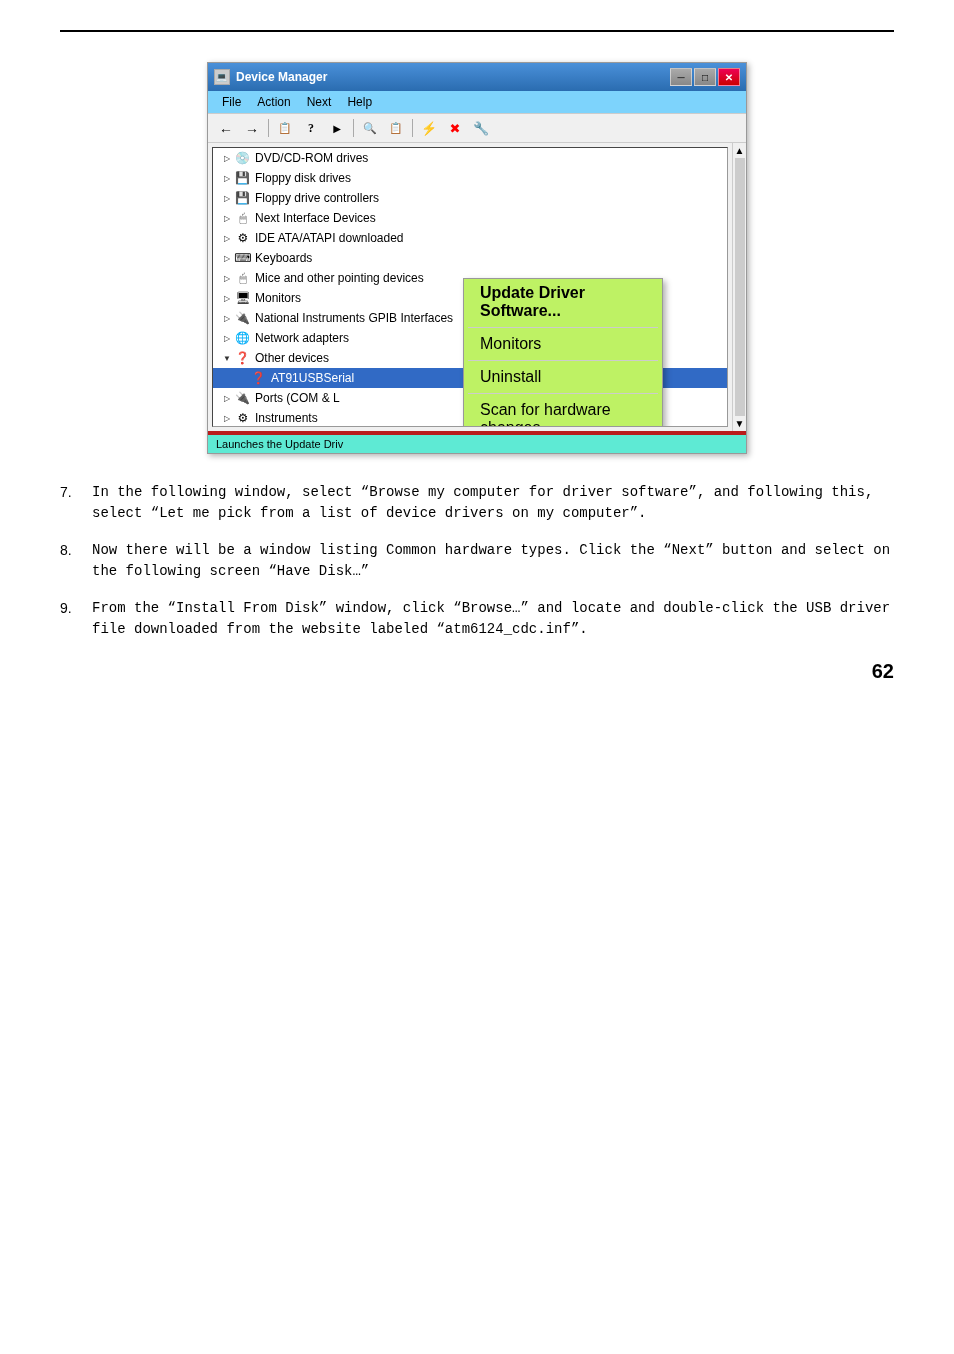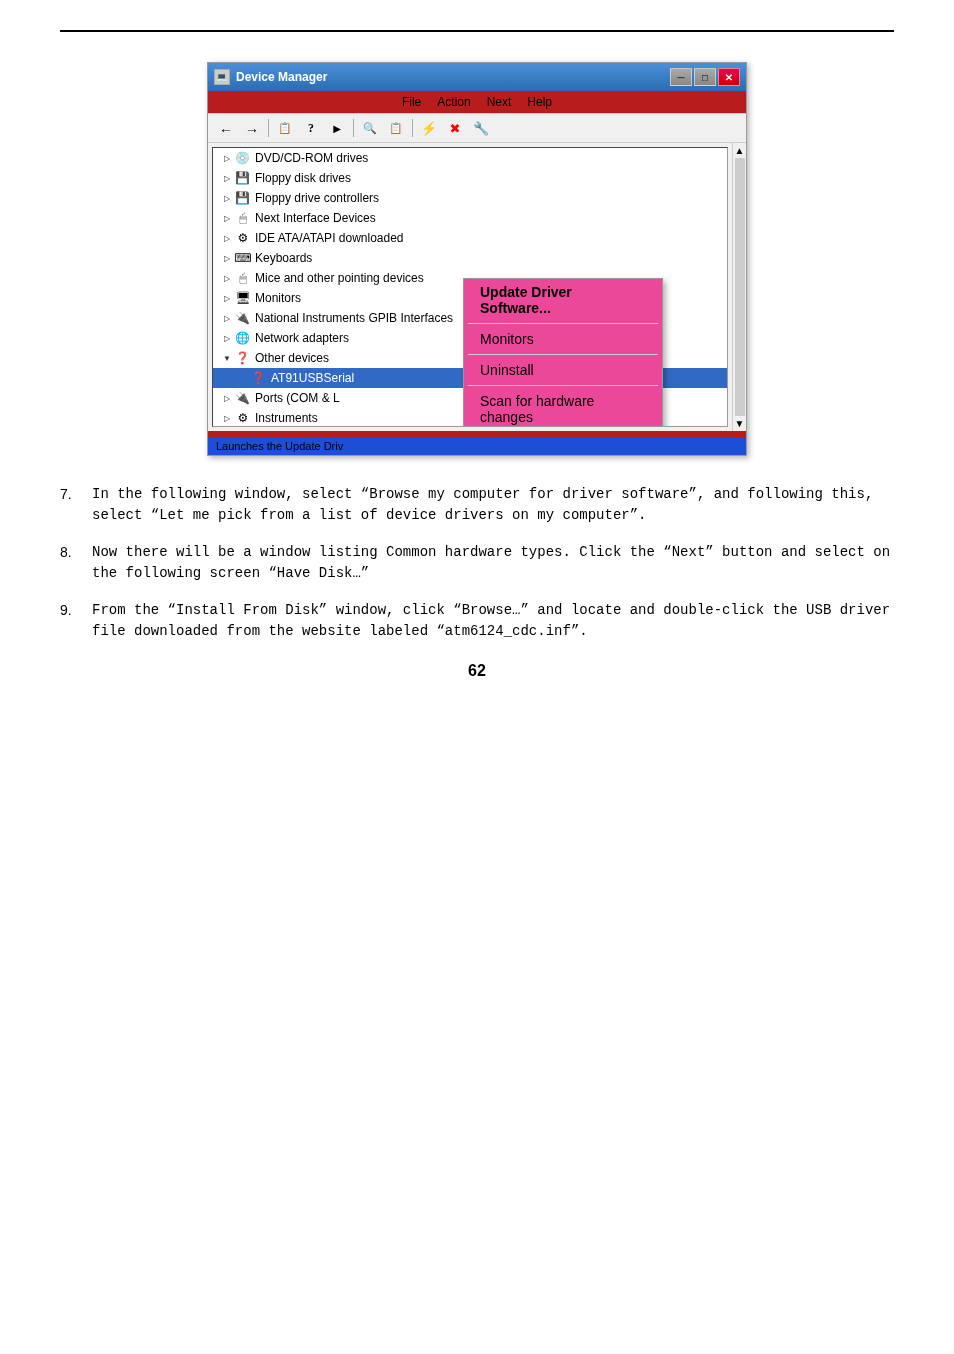--- a/index.html
+++ b/index.html
@@ -85,26 +85,25 @@
       cursor: pointer;
       font-weight: bold;
     }
 
     .win-btn.close-btn {
       background: linear-gradient(to bottom, #e05, #c00);
       color: white;
     }
 
     .menubar {
-      background: #b91c1c;
+      background: #7dd3fc;
       display: flex;
       gap: 0;
       padding: 2px 6px;
       border-bottom: 1px solid #ccc;
-      justify-content: center;
     }
 
     .menu-item {
       padding: 2px 8px;
       font-size: 12px;
       cursor: pointer;
     }
 
     .toolbar {
       background: #f0f0f0;
@@ -191,45 +190,45 @@
 
     .indent-1 { padding-left: 8px; }
     .indent-2 { padding-left: 24px; }
 
     
     .context-menu {
       position: absolute;
       left: 250px;
       top: 130px;
       width: 200px;
-      background: #ec4899;
+      background: #bef264;
       border: 1px solid #999;
       box-shadow: 3px 3px 6px rgba(0,0,0,0.3);
       z-index: 10;
-      font-size: 14px;
+      font-size: 16px;
     }
 
     .ctx-item {
       padding: 5px 16px;
       cursor: pointer;
     }
 
     .ctx-item.ctx-bold {
       font-weight: bold;
     }
 
     .ctx-separator {
       height: 1px;
       background: #ccc;
       margin: 2px 4px;
     }
 
     .statusbar {
-      background: #1d4ed8;
-      border-top: 6px solid #b91c1c;
+      background: #5eead4;
+      border-top: 4px solid #b91c1c;
       padding: 3px 8px;
       font-size: 11px;
       color: #000;
     }
 
     
     .instruction-list {
       list-style: none;
       padding: 0;
       margin: 0;
@@ -248,22 +247,22 @@
       min-width: 20px;
       font-size: 14px;
     }
 
     .instruction-text {
       flex: 1;
       font-family: Liberation Mono, monospace;
     }
 
     .page-number {
-      text-align: center;
-      font-size: 16px;
+      text-align: right;
+      font-size: 20px;
       margin-top: 20px;
       font-weight: bold;
     }
   </style>
 </head>
 <body>
 
 <div class="page-container">
   <div class="top-line"></div>
 

